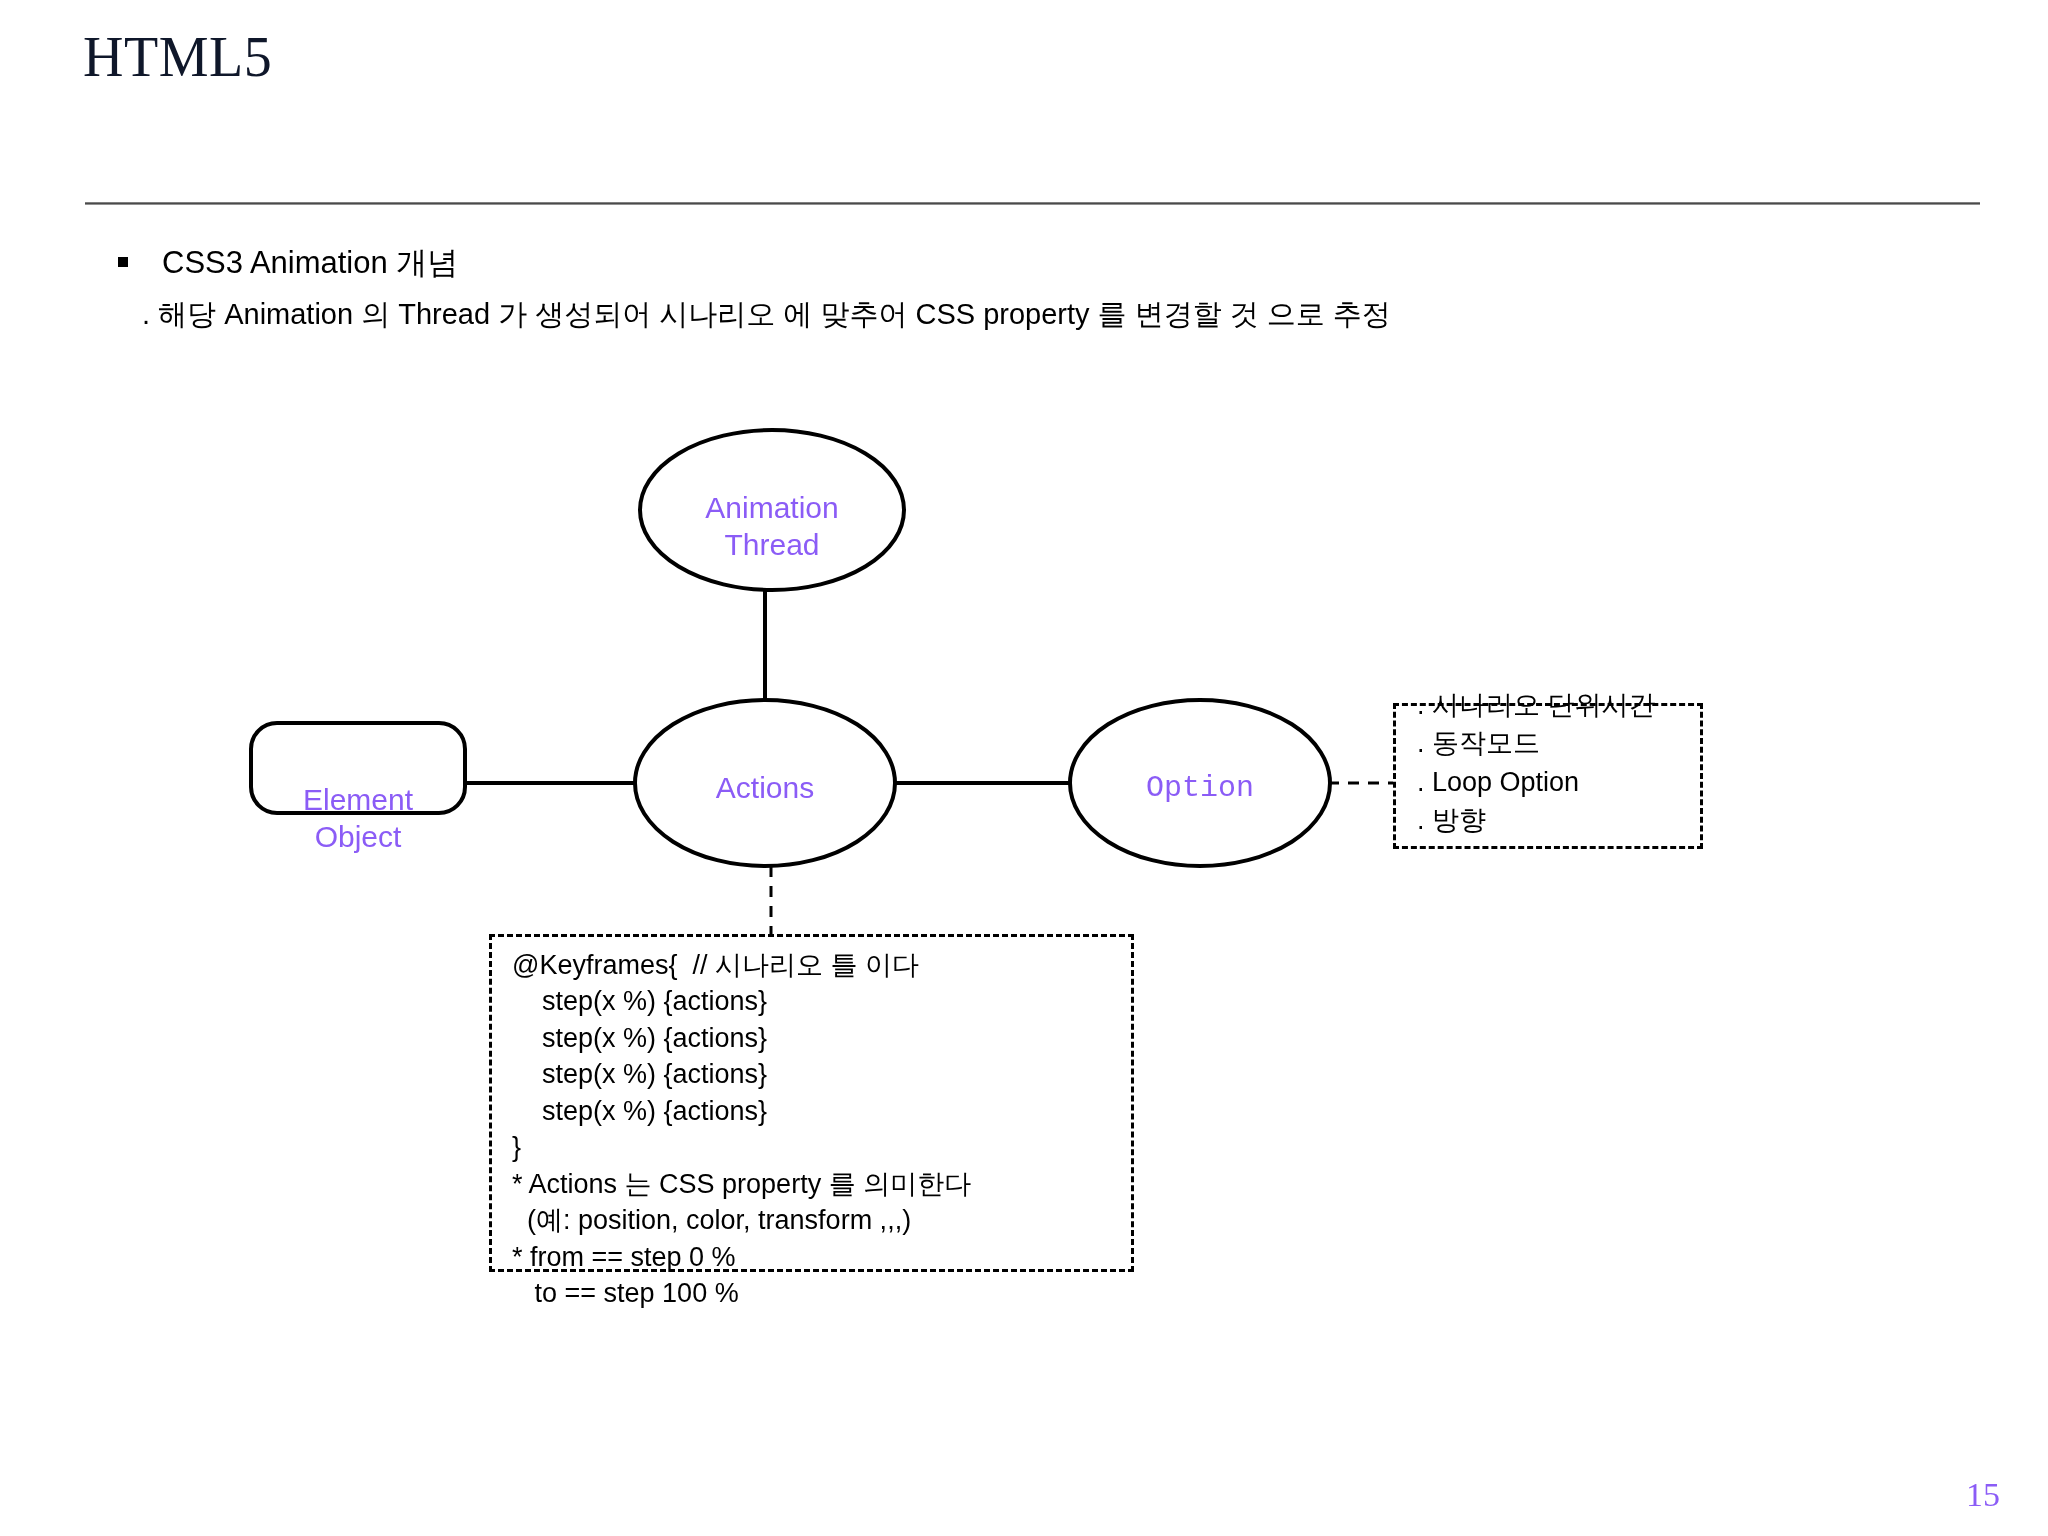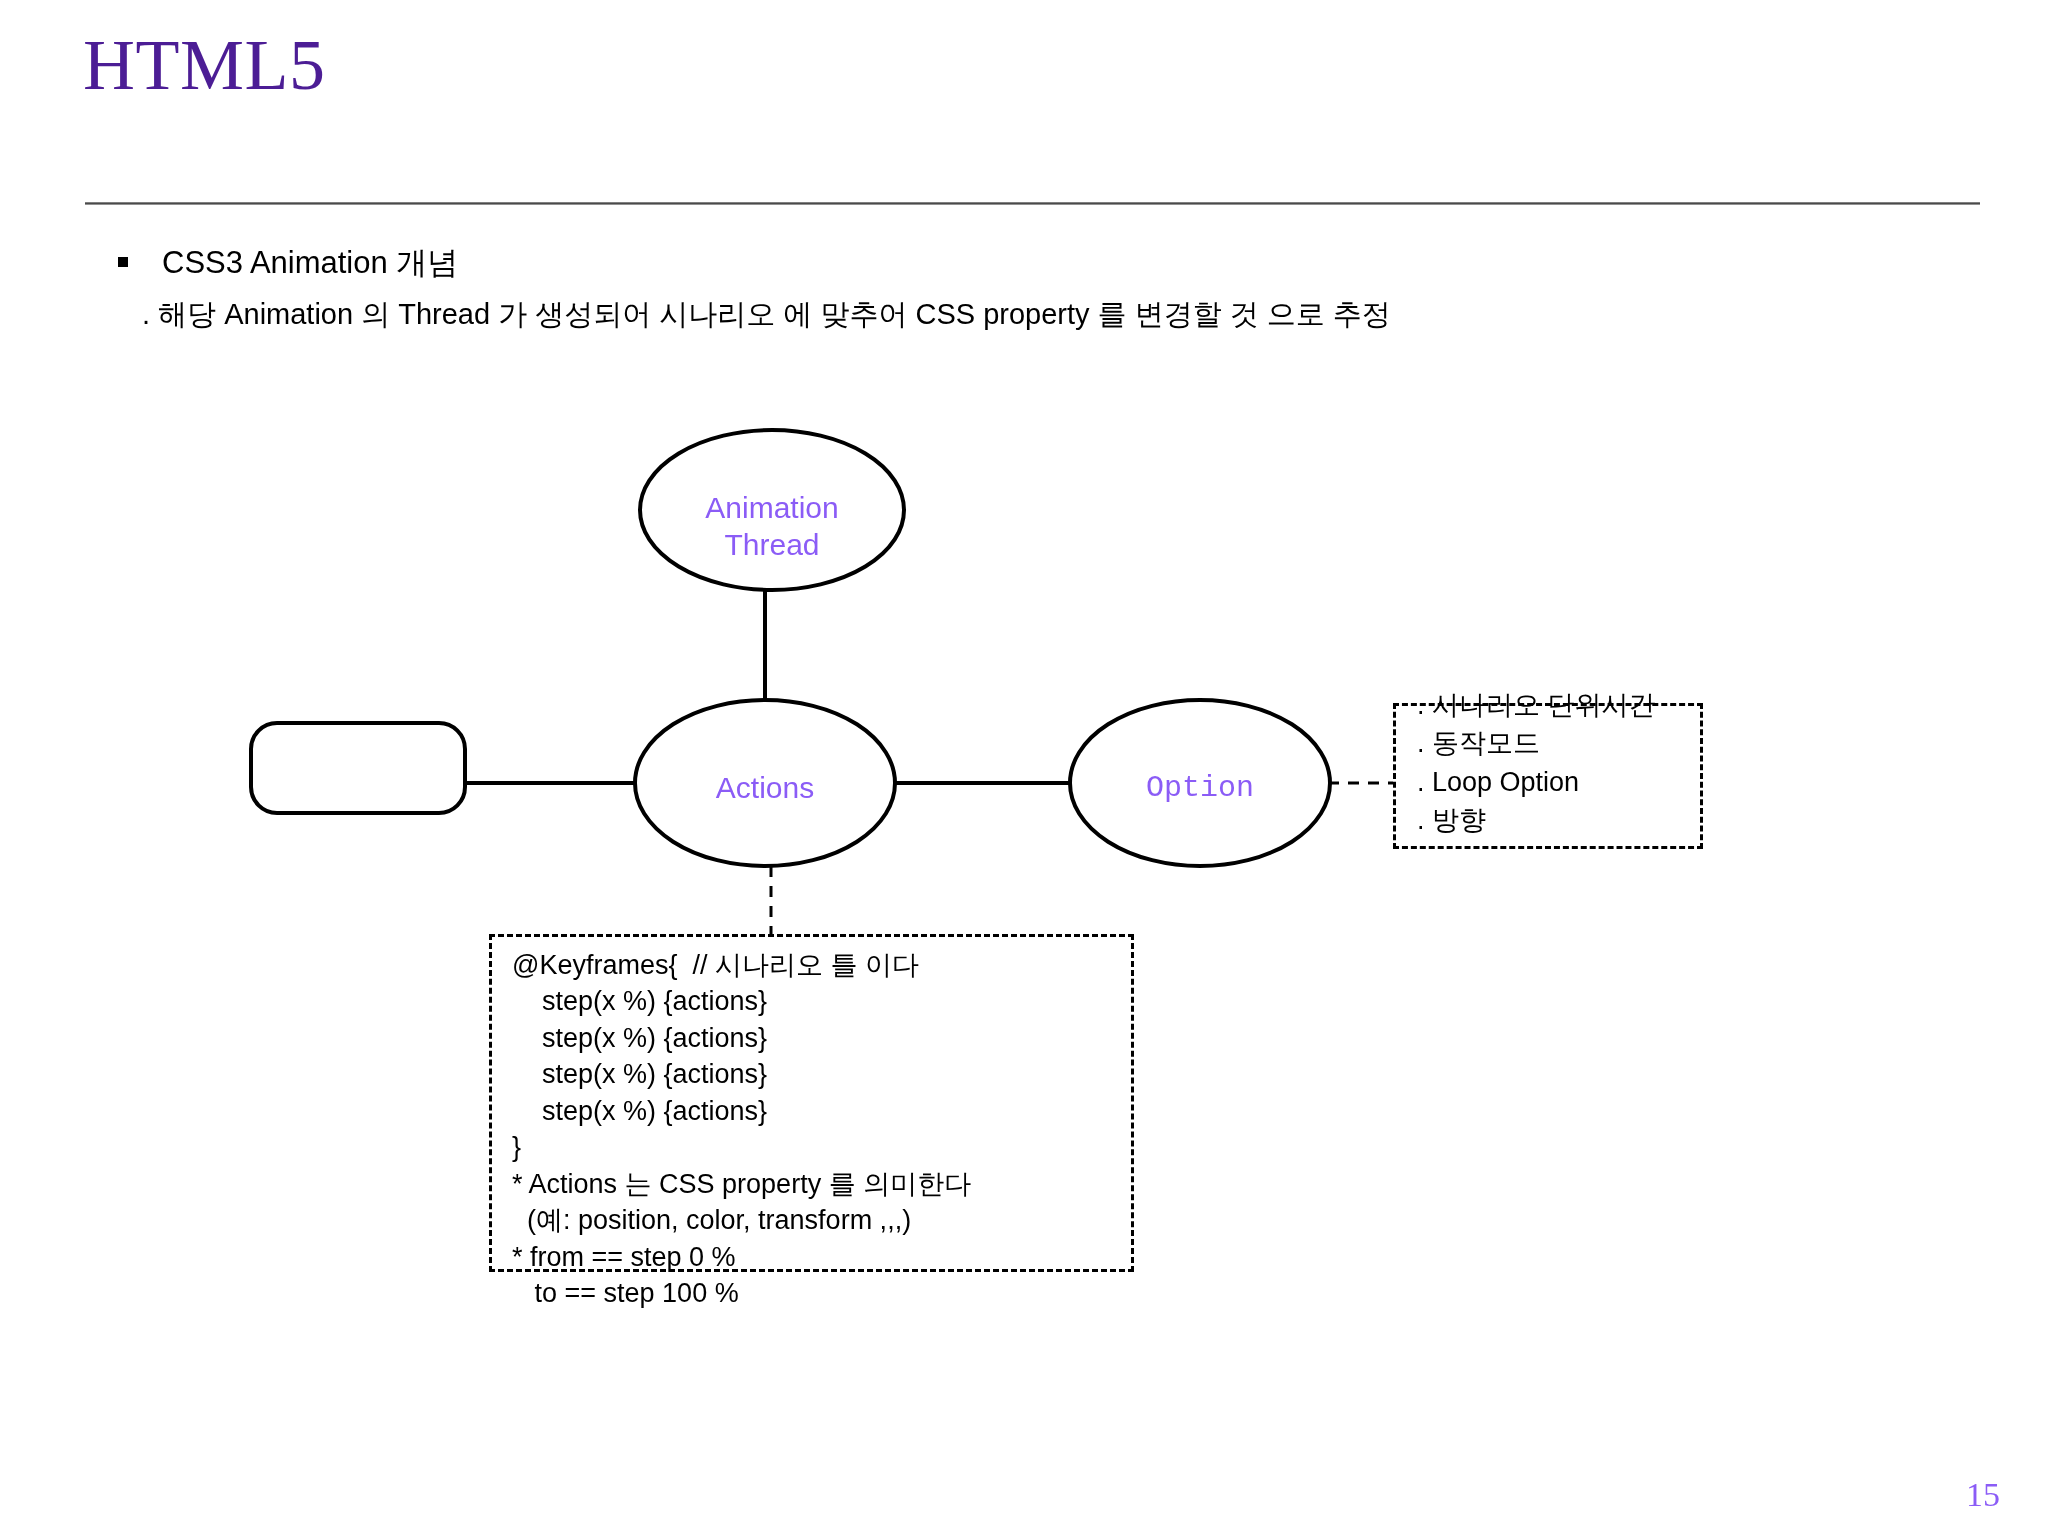--- a/index.html
+++ b/index.html
@@ -18,23 +18,23 @@
     background: #ffffff;
     overflow: hidden;
   }
 
   
   #slide-title {
     position: absolute;
     left: 83px;
     top: 28px;
     font-family: "Liberation Serif", "DejaVu Serif", serif;
-    font-size: 72px;
+    font-size: 56px;
     line-height: 1.05;
-    color: #4c1d95;
+    color: #0f172a;
     letter-spacing: 0.5px;
     white-space: nowrap;
   }
   #title-rule {
     position: absolute;
     left: 85px;
     top: 202px;
     width: 1895px;
     height: 3px;
     background: linear-gradient(to bottom, #9a9a9a 0%, #4a4a4a 50%, #b6b6b6 100%);
@@ -169,20 +169,22 @@
     <rect x="251" y="723" width="214" height="90" rx="26" ry="26" fill="#ffffff" stroke="#000" stroke-width="4"></rect>
   </svg>
 
   <div class="node-label" style="left:642px; top:490px; width:260px;">Animation
 Thread</div>
 
   <div class="node-label" style="left:635px; top:770px; width:260px;">Actions</div>
 
   <div class="node-label" style="left:1070px; top:770px; width:260px;font-family:Liberation Mono, monospace;">Option</div>
 
+  <div class="node-label" style="left:248px; top:782px; width:220px;">Element
+Object</div>
 
   <div class="dash-box" id="option-box"></div>
   <div id="option-list">
     <div class="li">. 시나리오 단위시간</div>
     <div class="li">. 동작모드</div>
     <div class="li">. Loop Option</div>
     <div class="li">. 방향</div>
   </div>
 
   <div class="dash-box" id="keyframes-box"></div>

